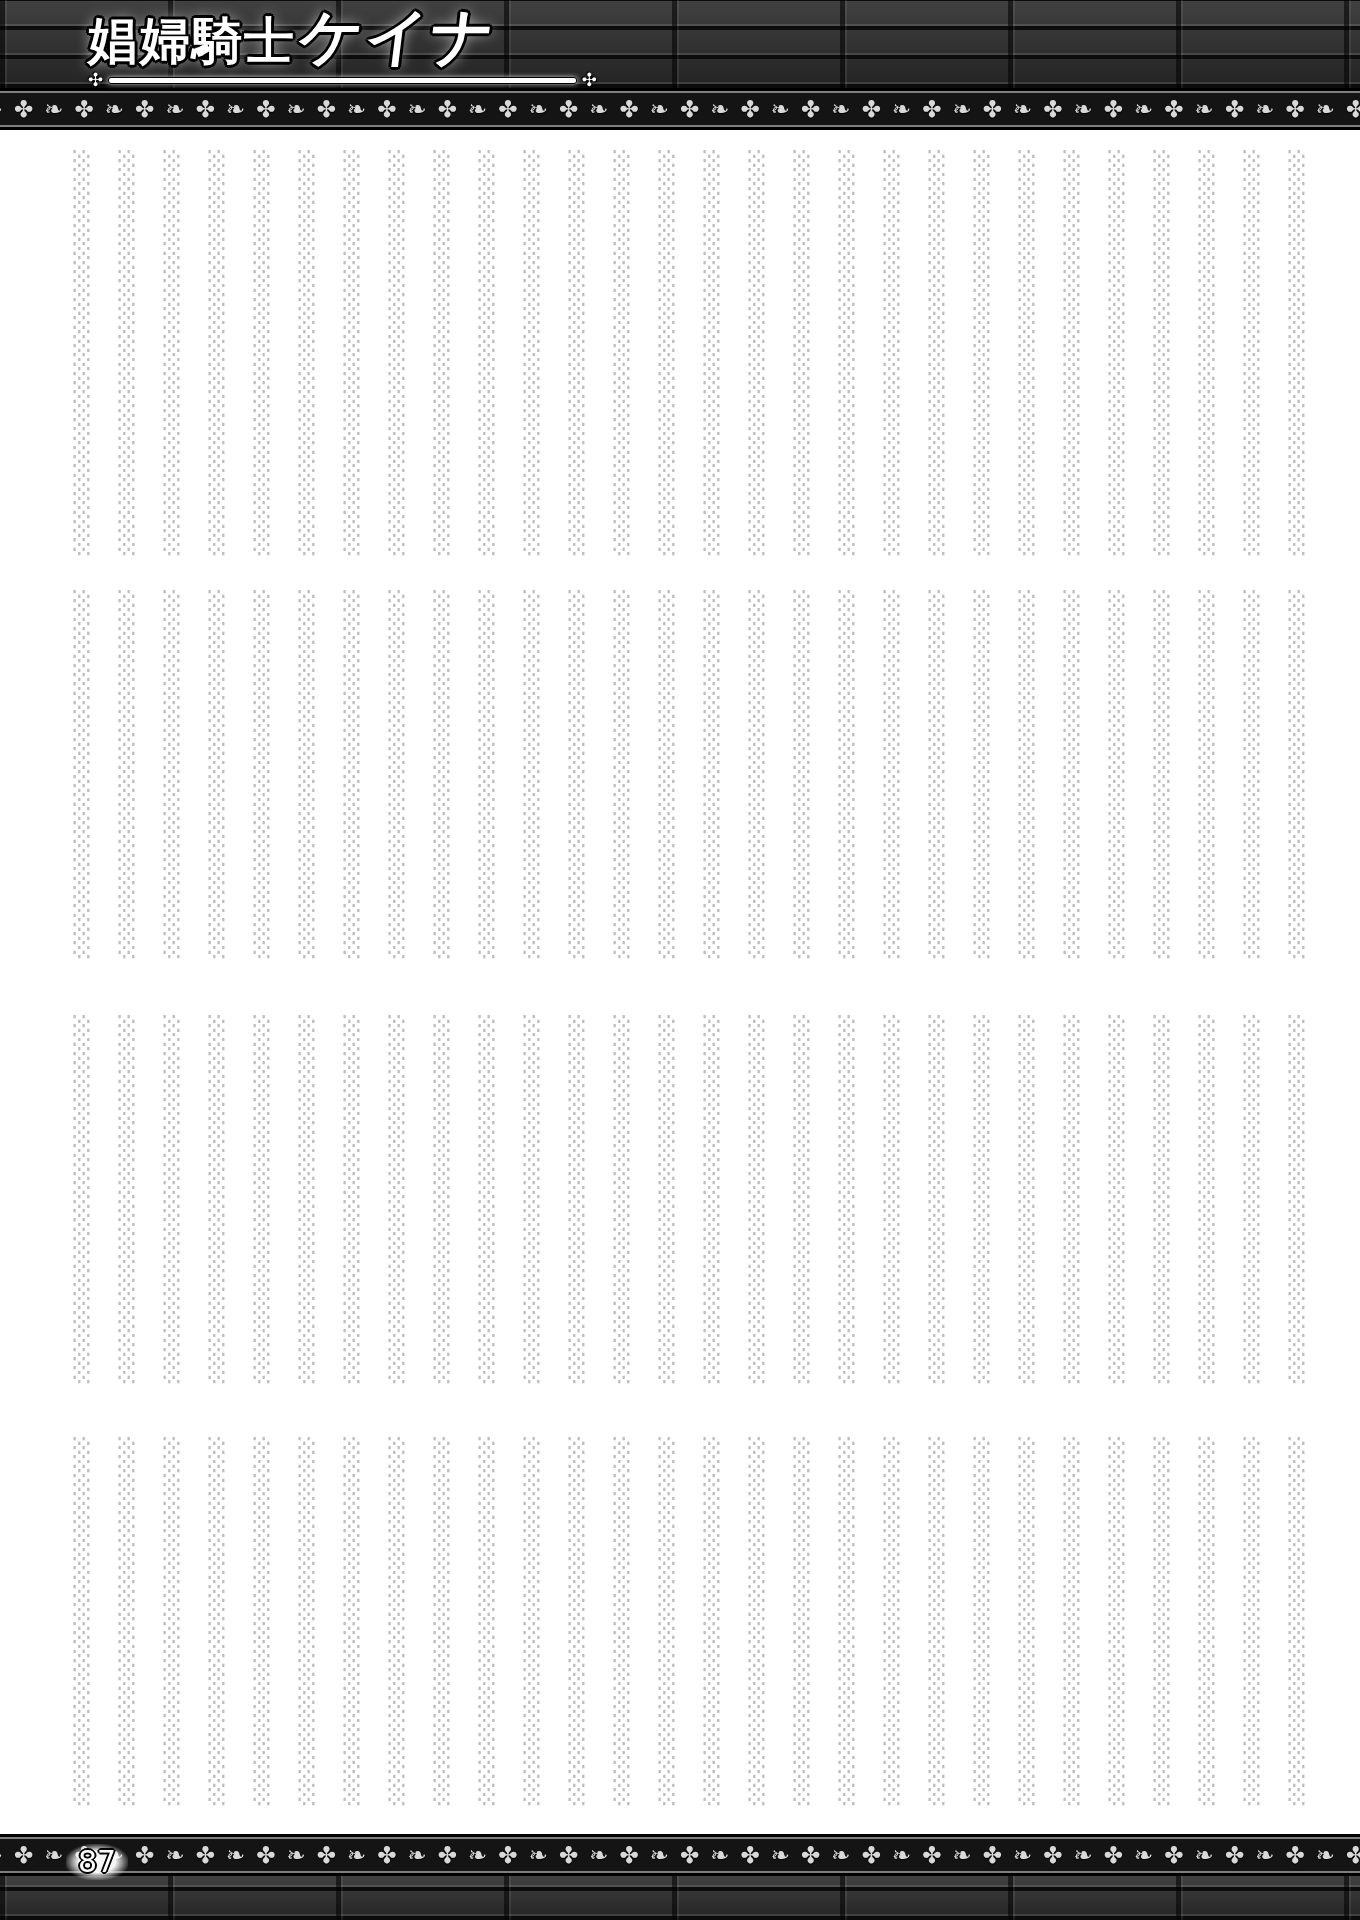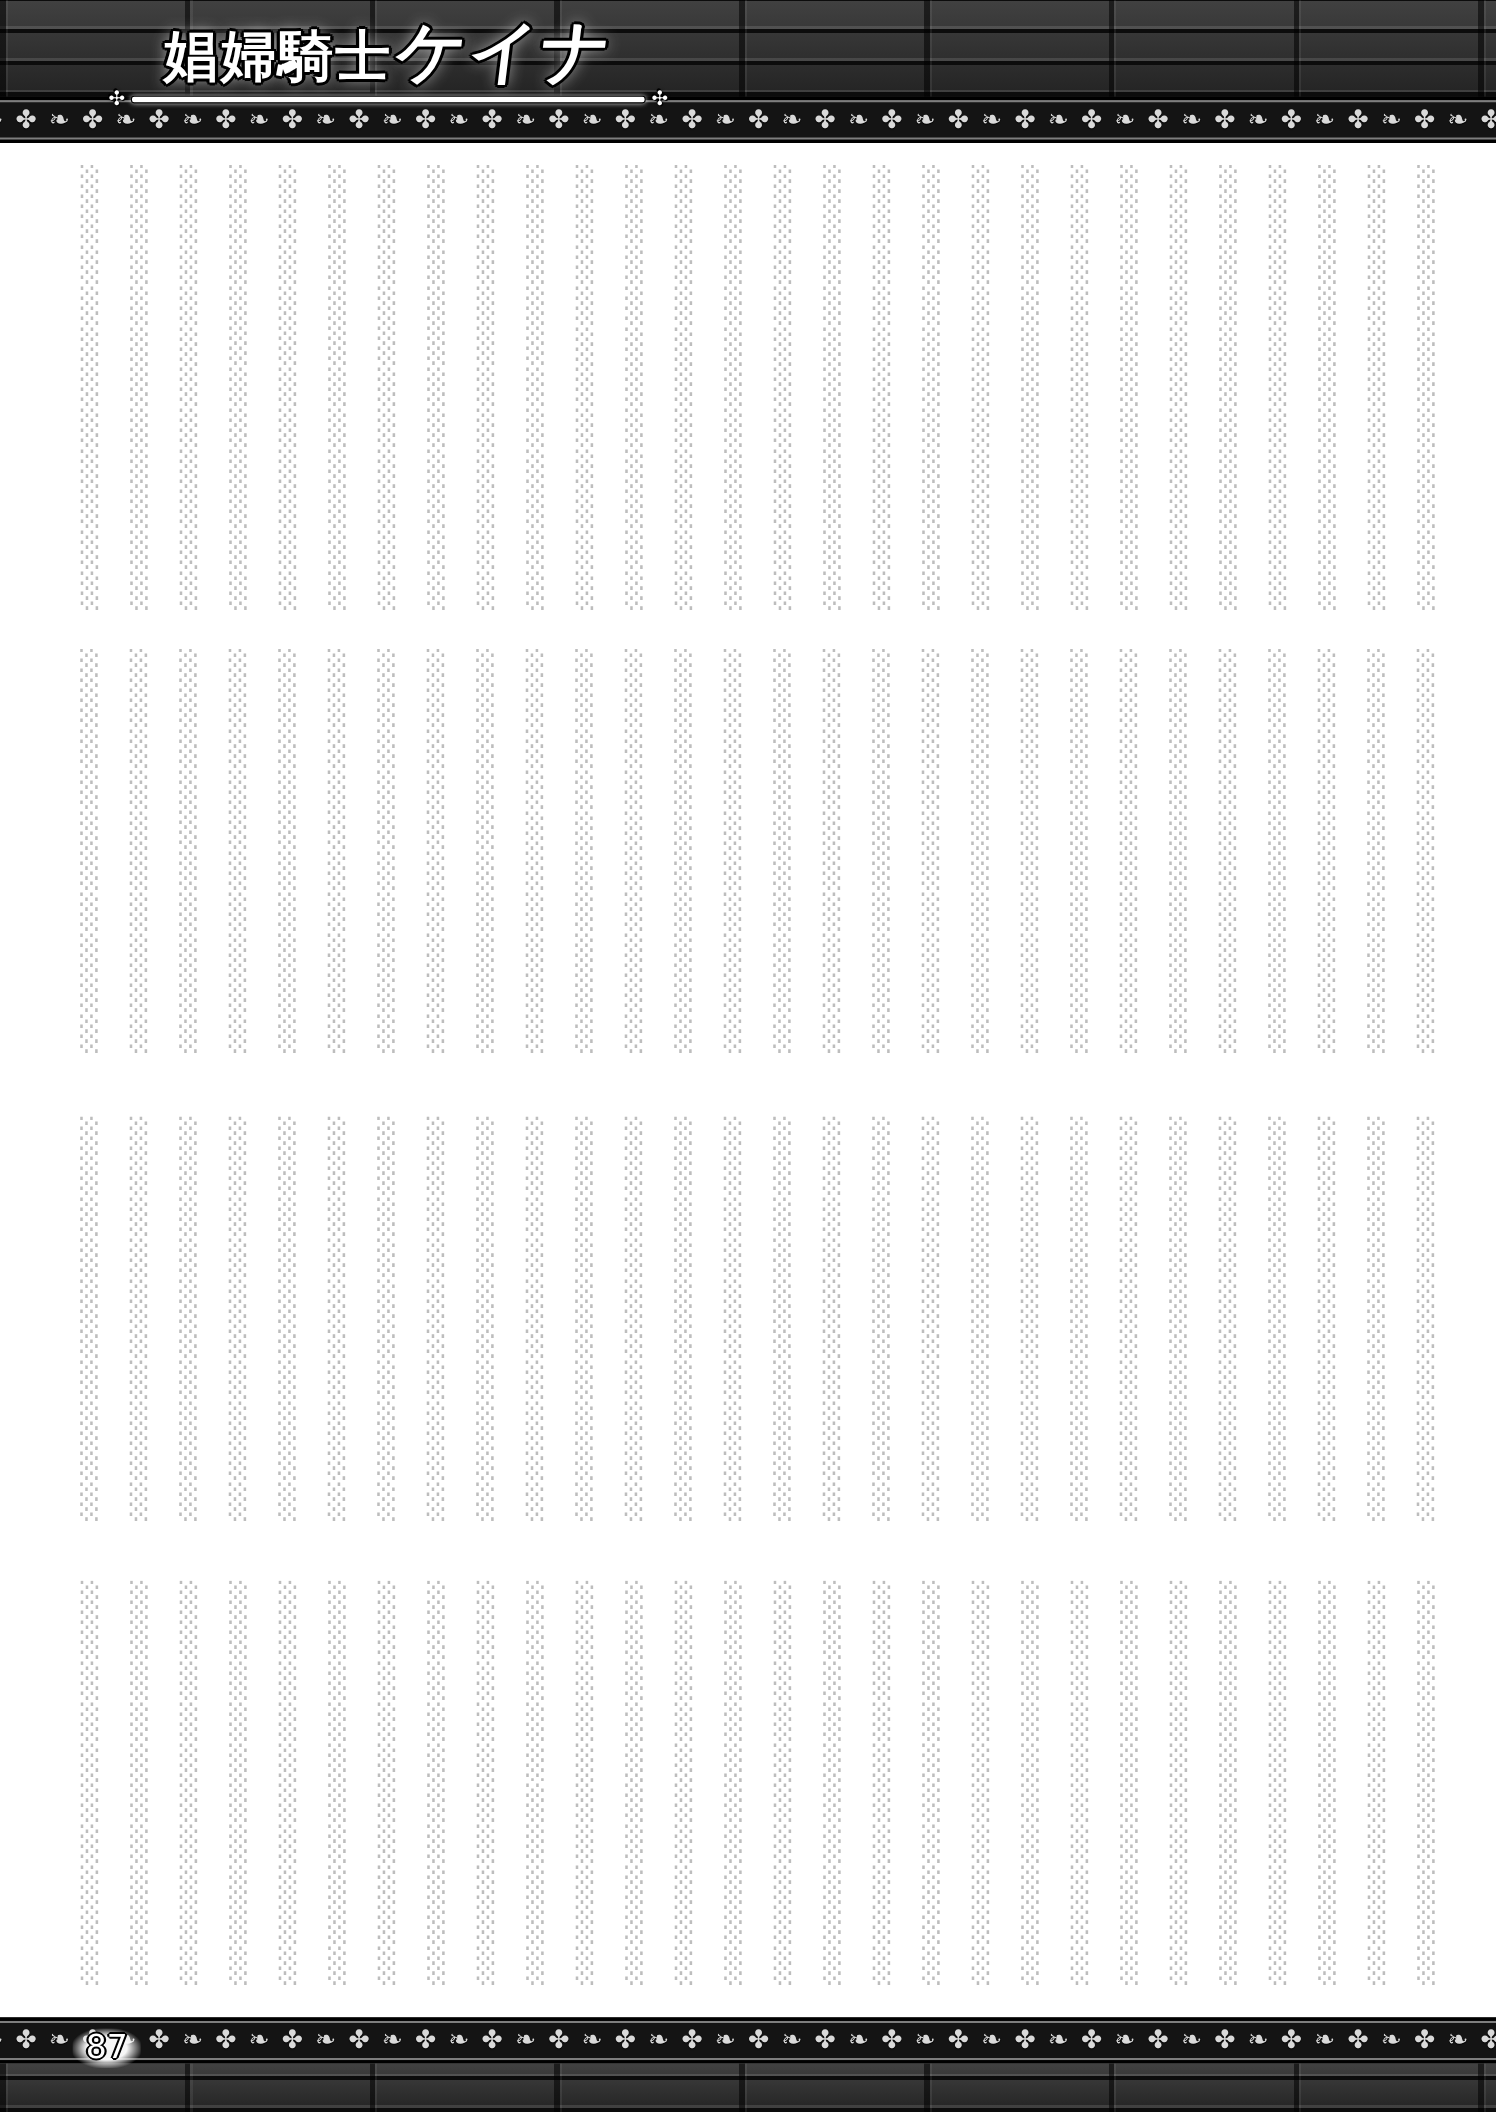--- a/index.html
+++ b/index.html
@@ -23,22 +23,22 @@
     position:absolute;left:0;width:1360px;height:36px;
     background:#141414;border-top:3px solid #000;border-bottom:3px solid #000;
     box-shadow:inset 0 2px 0 rgba(255,255,255,.45), inset 0 -2px 0 rgba(255,255,255,.45);
     display:flex;align-items:center;justify-content:center;overflow:hidden;
     color:#d9d9d9;font-size:23px;letter-spacing:11px;white-space:nowrap;
     font-family:"DejaVu Sans","Liberation Sans",sans-serif;
     text-shadow:0 1px 1px #000;
   }
   .strip-top{top:88px;}
   .title-block{
-    position:absolute;top:16px;left:88px;width:530px;z-index:4;
-    display:flex;flex-direction:column;align-items:center;
+    position:absolute;top:6px;left:88px;width:530px;z-index:4;
+    display:flex;flex-direction:column;align-items:flex-start;
   }
   .outlined{
     color:#ffffff;font-weight:bold;
     text-shadow:
       -3px 0 0 #000, 3px 0 0 #000, 0 -3px 0 #000, 0 3px 0 #000,
       -2px -2px 0 #000, 2px 2px 0 #000, -2px 2px 0 #000, 2px -2px 0 #000,
       0 0 14px rgba(255,255,255,.85);
   }
   .title-row{display:flex;align-items:baseline;gap:4px;line-height:1;}
   .title-kanji{font-size:50px;letter-spacing:2px;}

